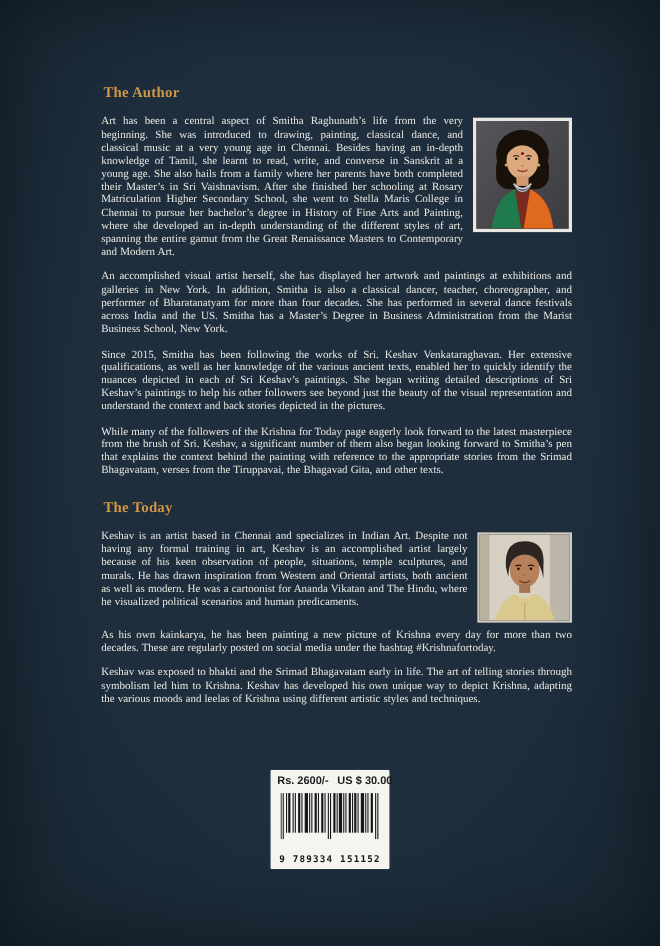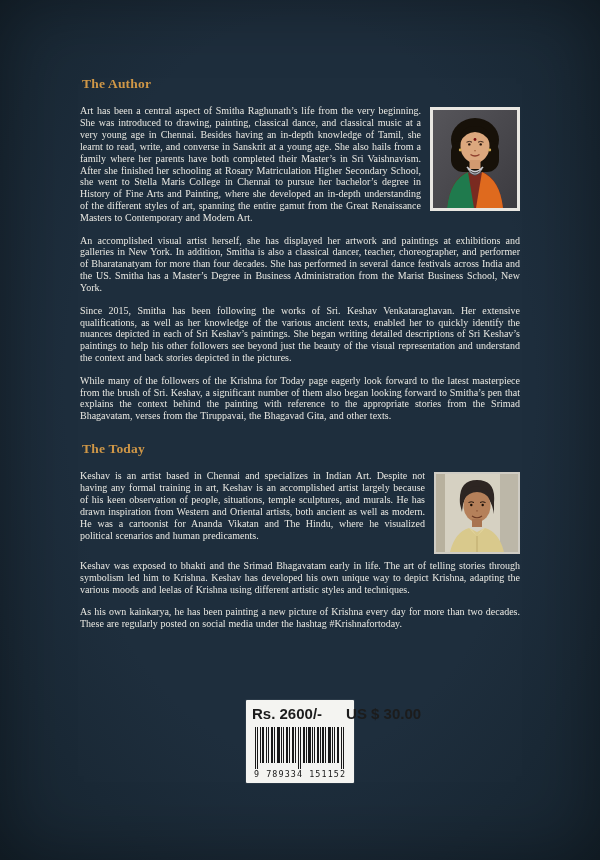--- a/index.html
+++ b/index.html
@@ -9,21 +9,21 @@
     height: 860px;
     margin: 0 auto;
     background: radial-gradient(ellipse at 50% 45%, #22334200 0%, #22334200 55%, #16242f 100%), #1e2e3d;
     box-shadow: inset 0 0 70px rgba(0,0,0,.38);
     overflow: hidden;
     font-family: "Liberation Serif", serif;
     color: var(--body-text, #e9e8e2);
   }
   .content {
     position: absolute;
-    left: 80px; right: 80px; top: 76px;
+    left: 92px; right: 80px; top: 76px;
   }
   h2.section-heading {
     font-size: 13.5px;
     font-weight: bold;
     color: var(--heading, #cf9747);
     margin: 0 0 13px 2px;
     letter-spacing: .2px;
   }
   .para {
     font-size: 10px;
@@ -58,37 +58,38 @@
     width: 108px;
     background: #f4f4f1;
     border-radius: 1px;
     padding: 5px 6px 4px 6px;
     box-sizing: border-box;
     text-align: center;
     box-shadow: 0 0 0 1px rgba(255,255,255,.06);
   }
   .price-row {
     font-family: "Liberation Sans", sans-serif;
-    font-size: 15px;
+    font-size: 10px;
     font-weight: bold;
     color: #1c1c1c;
     display: flex;
     justify-content: flex-start;
-    gap: 24px;
+    gap: 8px;
     white-space: nowrap;
     margin-bottom: 5px;
   }
   .bars { display: block; margin: 0 auto; }
   .isbn-digits {
     font-family: "DejaVu Sans Mono", monospace;
     font-size: 8.4px;
     color: #141414;
     letter-spacing: 1.1px;
-    margin-top: 0;
+    margin-top: 13px;
     white-space: nowrap;
+    font-weight: bold;
   }
 </style>
 </head>
 <body>
 
 <div class="page">
   <div class="content">
 
     <section class="author-section">
       <h2 class="section-heading">The Author</h2>
@@ -149,22 +150,22 @@
             <path d="M36 42 Q41 45.5 46 42" stroke="#6d3a24" stroke-width="1.2" fill="none"></path>
             <rect x="36" y="45" width="10" height="8" fill="#a87350"></rect>
             <path d="M14 78 Q19 58 33 54 L41 58 L49 54 Q63 58 68 78 Z" fill="#d9c98c"></path>
             <path d="M33 54 L41 62 L36 56 Z" fill="#e8dca8"></path>
             <path d="M49 54 L41 62 L46 56 Z" fill="#e8dca8"></path>
             <line x1="41" y1="62" x2="41" y2="78" stroke="#bda96c" stroke-width="1"></line>
           </svg>
         </div>
         <p class="para">Keshav is an artist based in Chennai and specializes in Indian Art. Despite not having any formal training in art, Keshav is an accomplished artist largely because of his keen observation of people, situations, temple sculptures, and murals. He has drawn inspiration from Western and Oriental artists, both ancient as well as modern. He was a cartoonist for Ananda Vikatan and The Hindu, where he visualized political scenarios and human predicaments.</p>
       </div>
+      <p class="para">As his own kainkarya, he has been painting a new picture of Krishna every day for more than two decades. These are regularly posted on social media under the hashtag #Krishnafortoday.</p>
       <p class="para">Keshav was exposed to bhakti and the Srimad Bhagavatam early in life. The art of telling stories through symbolism led him to Krishna. Keshav has developed his own unique way to depict Krishna, adapting the various moods and leelas of Krishna using different artistic styles and techniques.</p>
-      <p class="para">As his own kainkarya, he has been painting a new picture of Krishna every day for more than two decades. These are regularly posted on social media under the hashtag #Krishnafortoday.</p>
     </section>
 
   </div>
 
   <div class="barcode-block">
     <div class="price-row">
       <span>Rs. 2600/-</span>
       <span>US $ 30.00</span>
     </div>
     <svg class="bars" width="90" height="42" viewBox="0 0 90 42" xmlns="http://www.w3.org/2000/svg">

